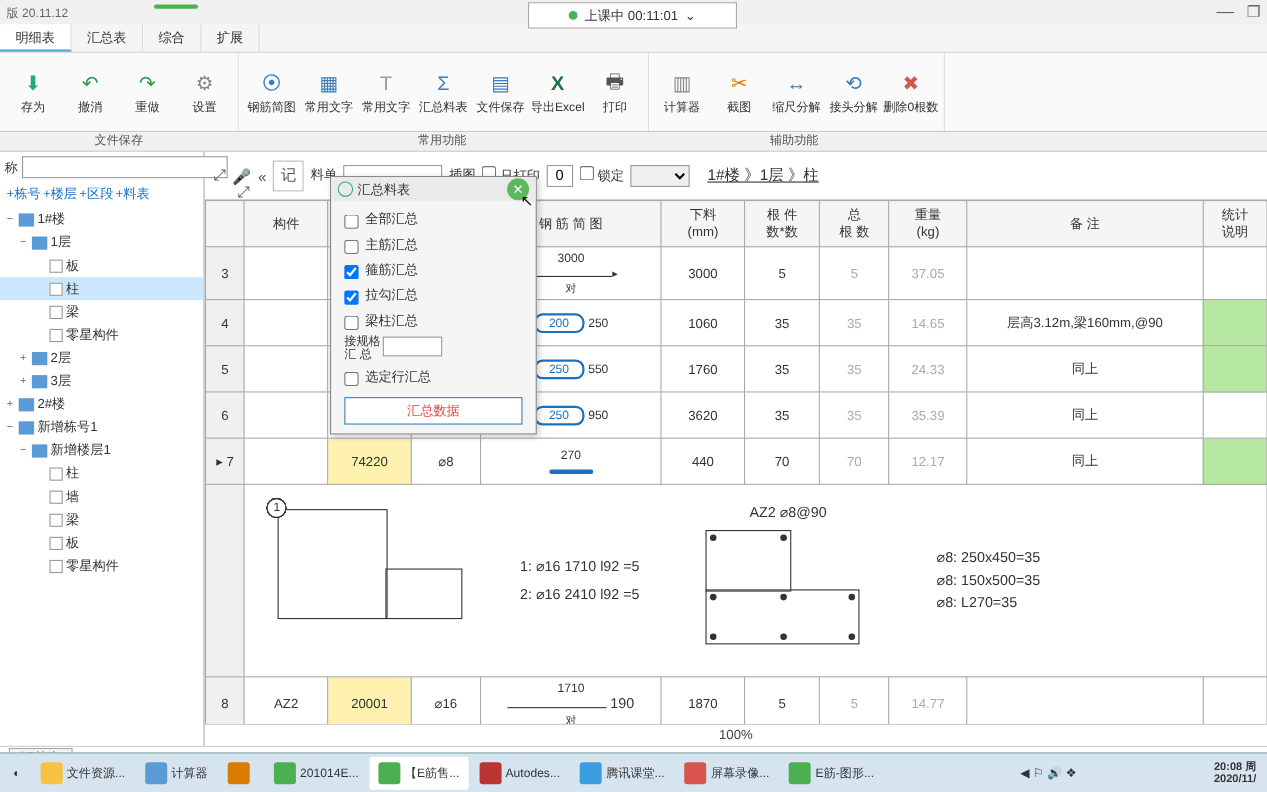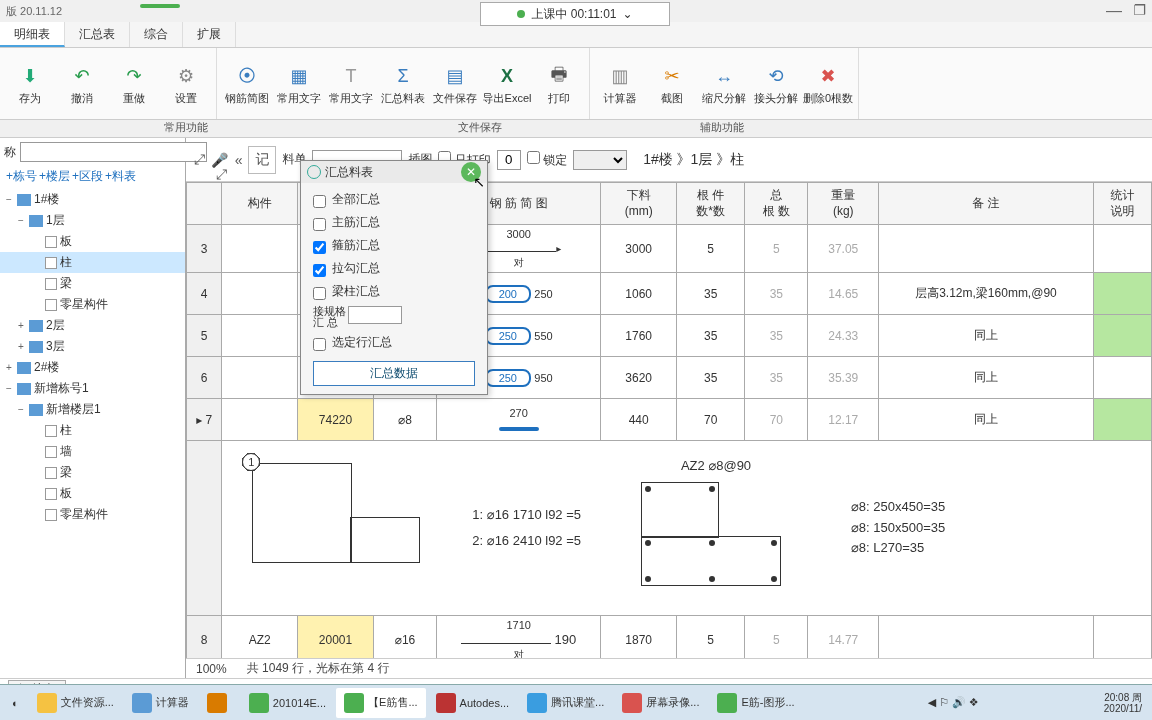--- a/index.html
+++ b/index.html
@@ -38,59 +38,59 @@
 .tree-item .fico { width: 14px; height: 12px; background: #5b9bd5; display: inline-block; }
 .tree-item .dico { width: 12px; height: 12px; border: 1px solid #999; display: inline-block; background: #fff; }
 .ind1 { padding-left: 16px; }
 .ind2 { padding-left: 32px; }
 
 .content { flex: 1; position: relative; display: flex; flex-direction: column; }
 .toolbar2 { height: 44px; padding: 4px 8px; display: flex; align-items: center; gap: 6px; border-bottom: 1px solid #ccc; font-size: 12px; flex-wrap: wrap; }
 .toolbar2 .chev { font-size: 14px; color: #555; cursor: pointer; }
 .toolbar2 input[type=text] { border: 1px solid #999; height: 20px; padding: 0 4px; }
 .toolbar2 select { height: 20px; border: 1px solid #999; }
-.breadcrumb { font-size: 14px; margin-left: 10px; }
+.breadcrumb { font-size: 14px; margin-left: 10px; text-decoration: underline; }
 
 .grid-area { flex: 1; overflow: auto; position: relative; }
 table.grid { border-collapse: collapse; width: 100%; }
 table.grid th, table.grid td { border: 1px solid #aaa; text-align: center; font-size: 12px; padding: 2px 4px; height: 42px; }
 table.grid th { background: #f5f5f5; font-weight: normal; line-height: 1.3; }
 table.grid td.hl { background: #fff2b0; }
 table.grid td.grn { background: #b6e7a0; }
 table.grid td.gray { color: #aaa; }
 table.grid .row-num { width: 28px; background: #f0f0f0; }
 .rb-line { border: 2px solid #1e70bf; border-radius: 8px; padding: 1px 12px; font-size: 11px; color: #1e70bf; display: inline-block; }
 
 .diagram-row td { height: 175px !important; vertical-align: middle; }
 .diagram { display: inline-block; position: relative; }
 .section-box { border: 1.5px solid #333; position: relative; display: inline-block; }
 .dot-mark { width: 6px; height: 6px; border-radius: 50%; background: #333; position: absolute; }
 .circ-num { width: 18px; height: 18px; border: 1px solid #333; border-radius: 50%; font-size: 11px; display: inline-flex; align-items: center; justify-content: center; position: absolute; background: #fff; }
 
-.status { height: 20px; border-top: 1px solid #ccc; padding: 2px 10px; font-size: 12px; color: #444; display: flex; gap: 20px; align-items: center; }
+.status { height: 20px; border-top: 1px solid #ccc; padding: 2px 10px; font-size: 12px; color: #444; display: flex; gap: 20px; align-items: center; flex-direction: column; }
 
 .bottom-tab { height: 22px; border-top: 1px solid #ccc; padding: 2px 8px; }
 .bottom-tab span { border: 1px solid #aaa; padding: 1px 10px; background: #f5f5f5; }
 
 .taskbar { height: 36px; background: #d6e4f0; border-top: 1px solid #8aa; display: flex; align-items: center; padding: 0 4px; gap: 2px; position: absolute; bottom: 0; left: 0; right: 0; }
 .taskbar .tbtn { height: 30px; padding: 0 8px; display: flex; align-items: center; gap: 4px; font-size: 11px; cursor: pointer; border-radius: 2px; }
 .taskbar .tbtn.active { background: #fff; }
 .taskbar .tico { width: 20px; height: 20px; border-radius: 3px; display: inline-block; }
-.taskbar .clock { margin-left: auto; text-align: right; font-size: 10px; line-height: 1.1; padding-right: 6px; }
+.taskbar .clock { margin-left: auto; text-align: right; font-size: 10px; line-height: 1.1; padding-right: 6px; font-weight: bold; }
 
 .popup { position: absolute; left: 300px; top: 160px; width: 188px; background: #f5f5f5; border: 1px solid #888; z-index: 20; box-shadow: 2px 2px 6px rgba(0,0,0,.2); }
 .popup-title { height: 22px; background: #eaeaea; display: flex; align-items: center; padding: 0 6px; gap: 4px; font-size: 12px; }
 .popup-title .pico { width: 14px; height: 14px; border: 1.5px solid #3a9; border-radius: 50%; }
 .popup-title .close { margin-left: auto; width: 20px; height: 20px; background: #5cb85c; border-radius: 50%; color: #fff; display: flex; align-items: center; justify-content: center; cursor: pointer; position: relative; }
 .popup-title .cursor { position: absolute; right: -4px; bottom: -8px; font-size: 14px; color: #000; }
 .popup-body { padding: 8px 12px; display: flex; flex-direction: column; gap: 6px; font-size: 12px; }
 .popup-body label { display: flex; align-items: flex-end; gap: 6px; }
 .popup-body .spec-row { display: flex; gap: 2px; font-size: 11px; }
 .popup-body .spec-row input { width: 54px; height: 18px; border: 1px solid #999; }
-.popup-body .action-btn { border: 1.5px solid #3a7dbf; color: #0c4a6e; background: #fff; padding: 3px 0; text-align: center; cursor: pointer; margin-top: 4px; }
+.popup-body .action-btn { border: 1.5px solid #3a7dbf; color: #ef4444; background: #fff; padding: 3px 0; text-align: center; cursor: pointer; margin-top: 4px; }
 
 .ico-save{color:#2a7;}
 .ico-undo{color:#2a9d4e;}
 .ico-redo{color:#2a9d4e;}
 .ico-set{color:#888;}
 .ico-rebar{color:#3a7dbf;}
 .ico-calc{color:#3a7dbf;}
 .ico-text{color:#999;}
 .ico-sigma{color:#3a7dbf;}
 .ico-cover{color:#3a7dbf;}
@@ -191,22 +191,22 @@
         <span class="ico ico-joint">⟲</span>
         <span class="lbl">接头分解</span>
       </div>
       <div class="ribbon-btn">
         <span class="ico ico-del">✖</span>
         <span class="lbl">删除0根数</span>
       </div>
     </div>
   </div>
 <div class="sec-label-row" id="sec-labels">
+    <span style="width: 216px;">文件保存</span>
     <span style="width: 372px;">常用功能</span>
-    <span style="width: 216px;">文件保存</span>
     <span style="width: 268px;">辅助功能</span>
   </div>
 
 <div class="main">
   <div class="sidebar">
     <div class="filter">
       <span>称</span>
       <input type="text" style="">
     </div>
     <div class="tags" id="sidebar-tags"><span>+栋号</span><span>+楼层</span><span>+区段</span><span>+料表</span></div>

